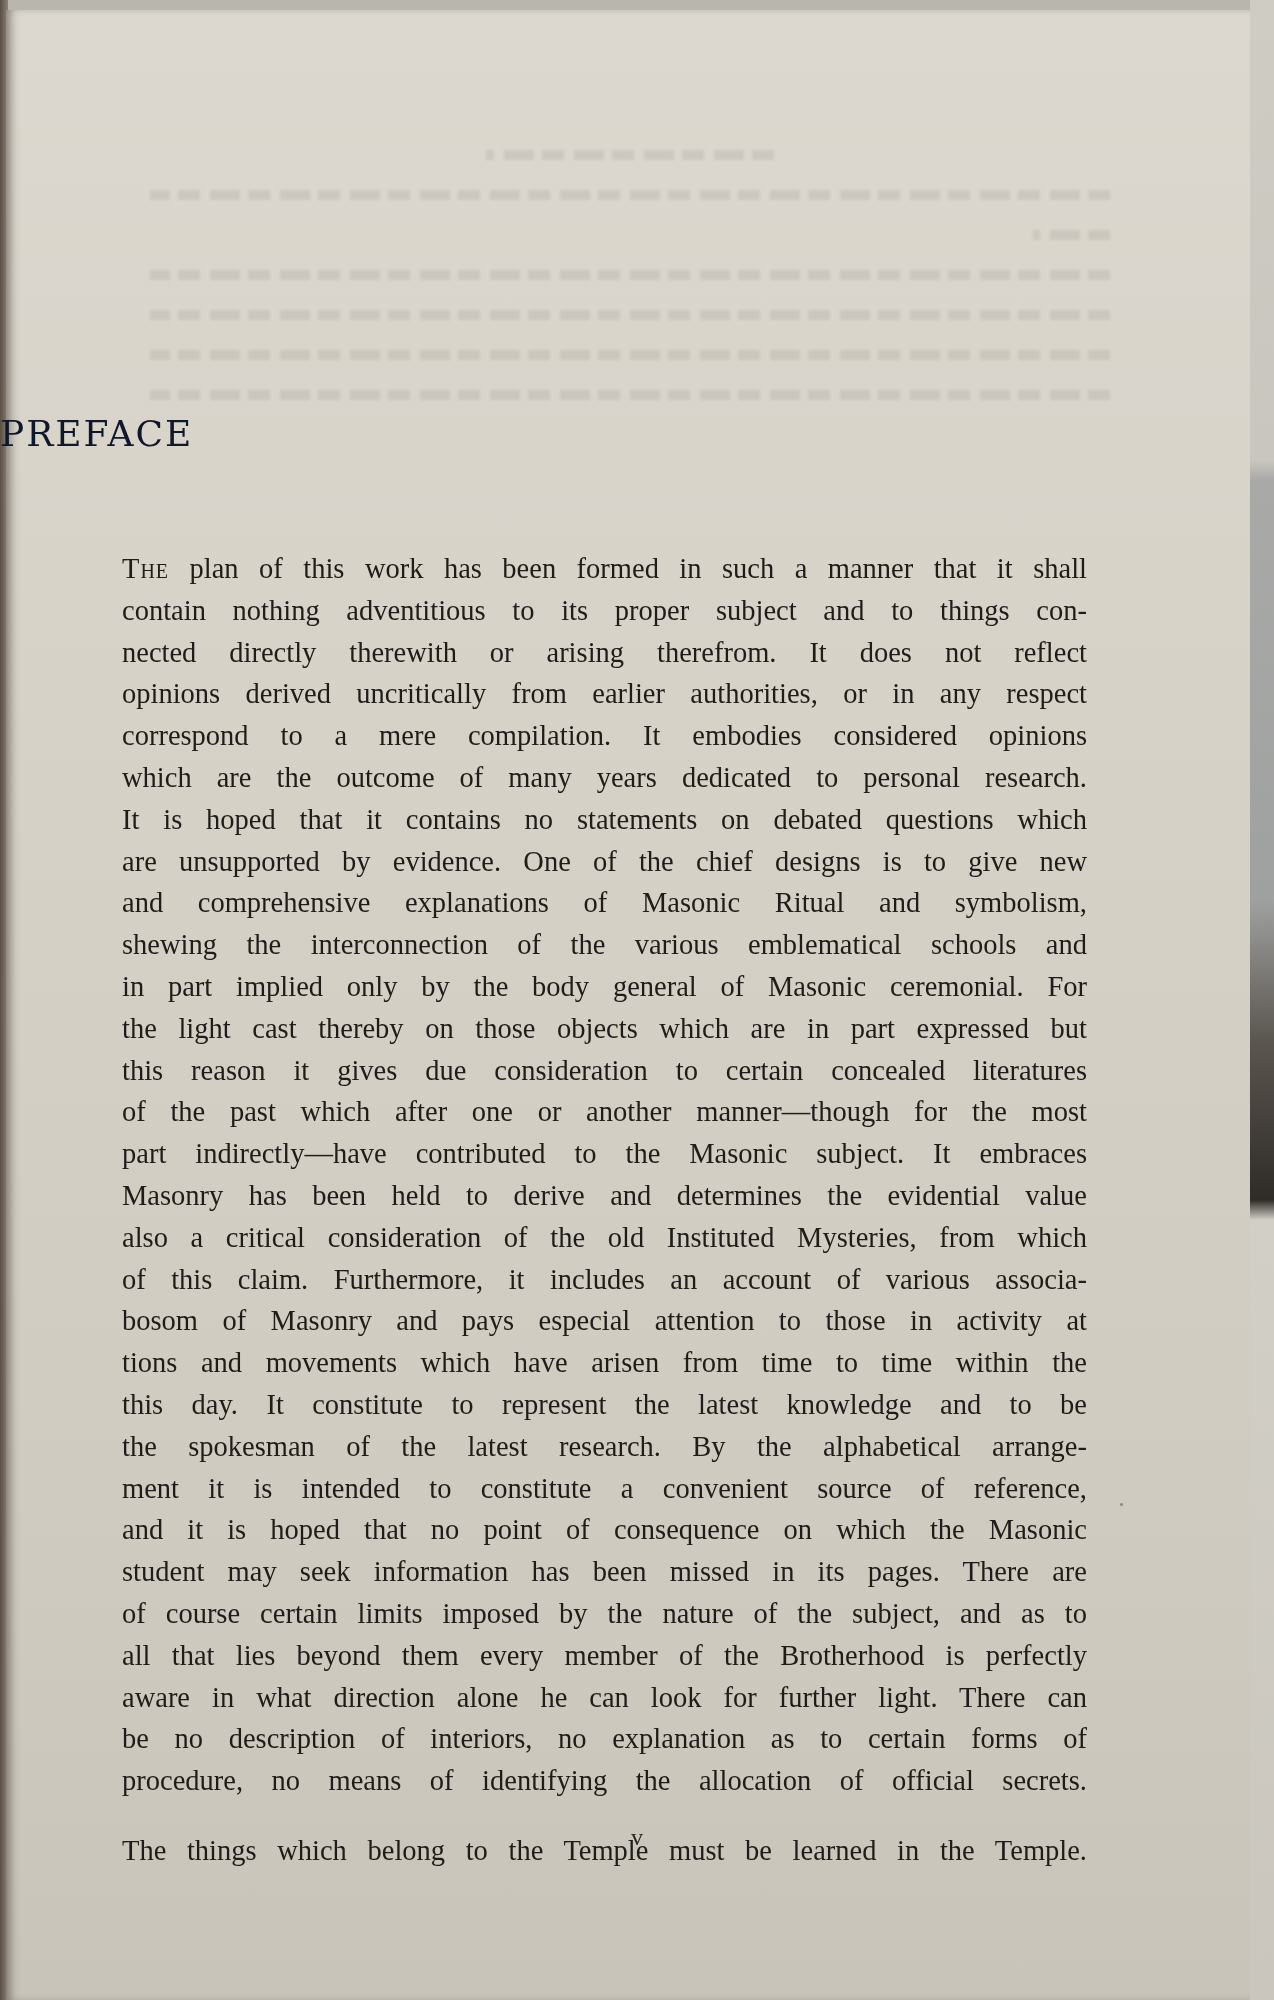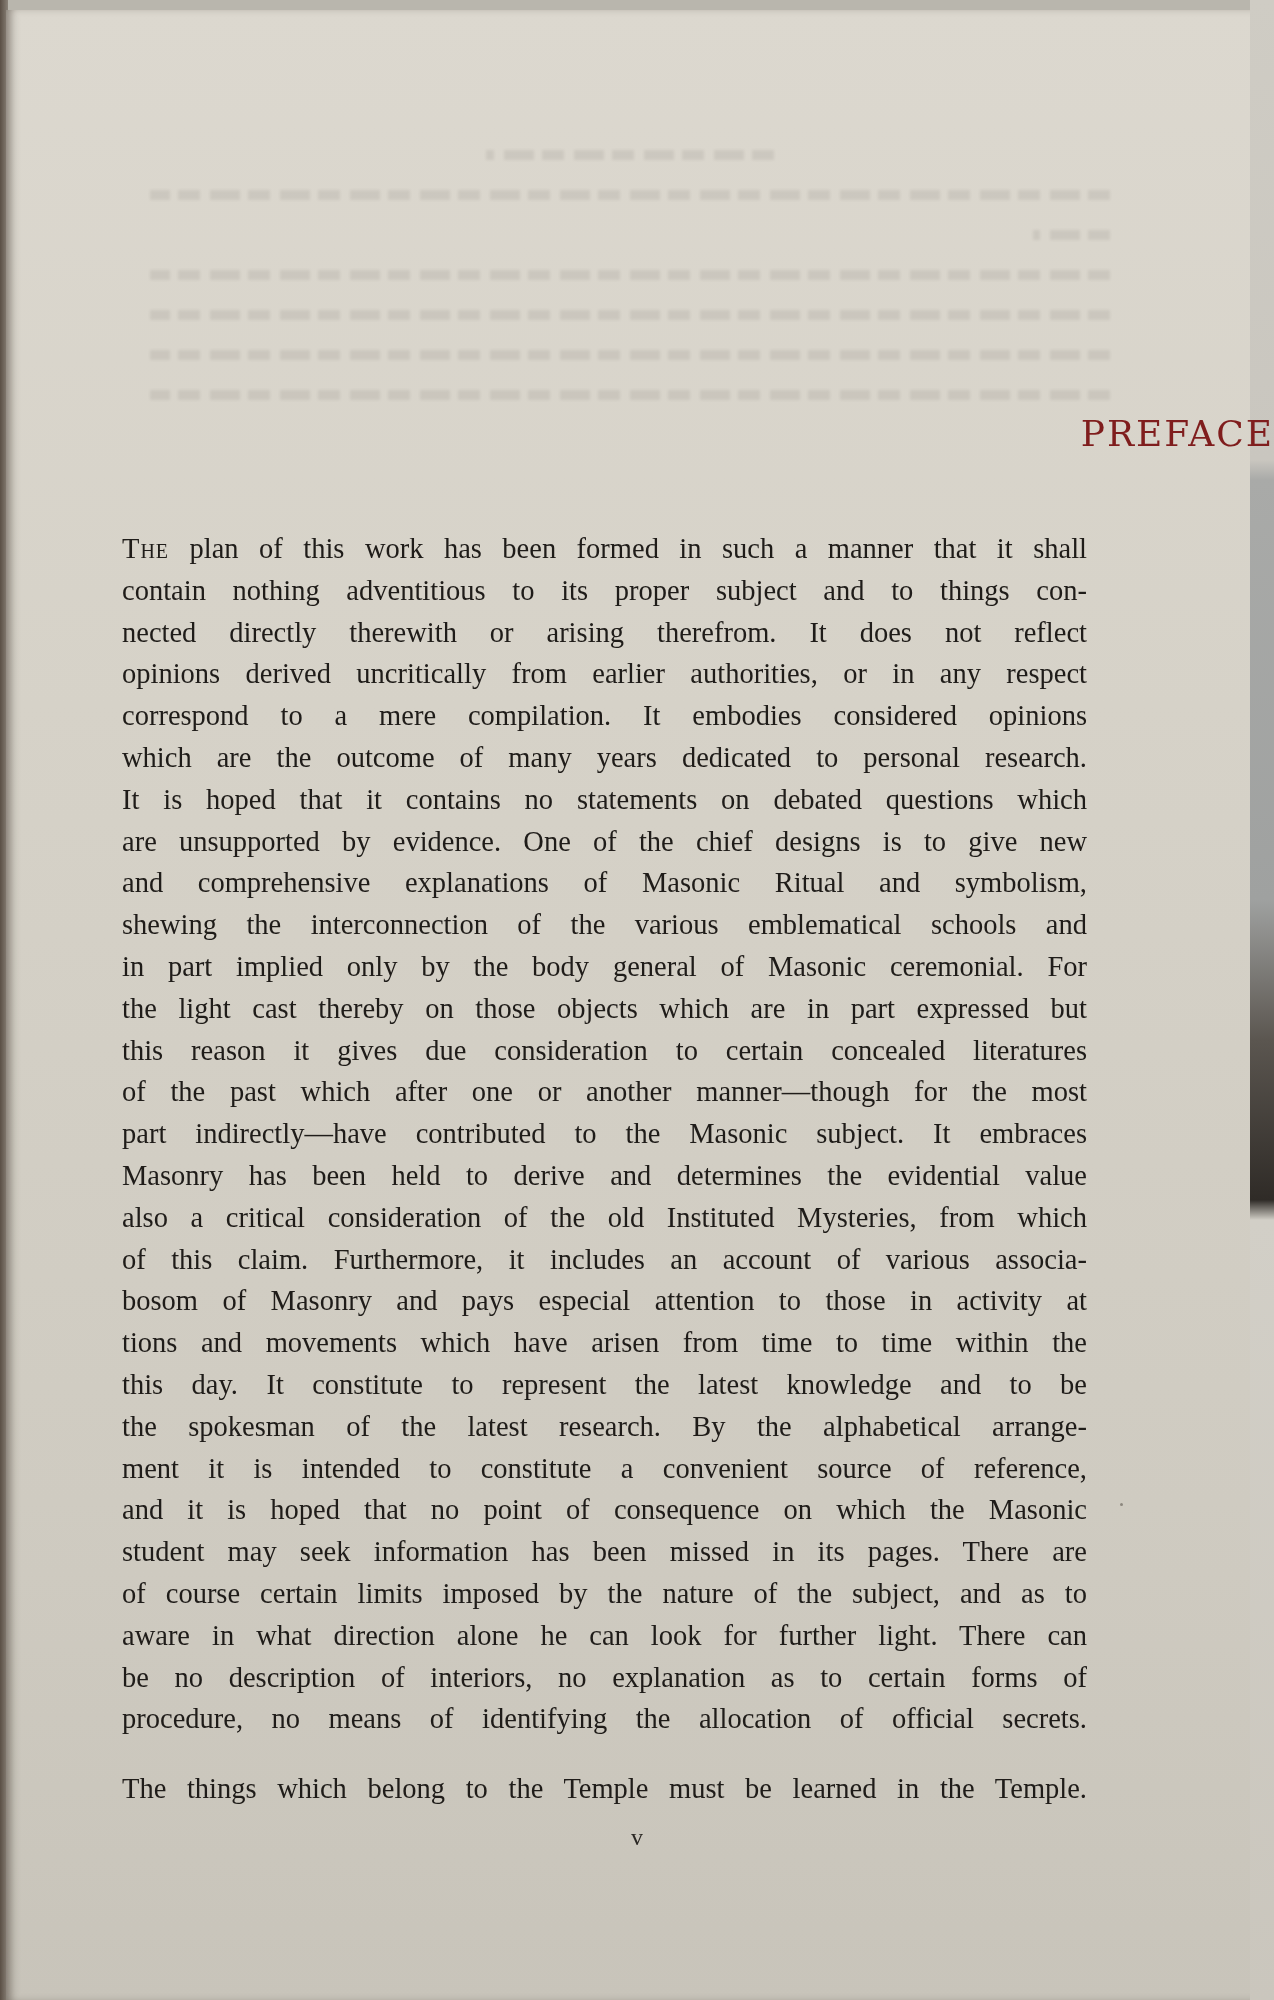--- a/index.html
+++ b/index.html
@@ -53,32 +53,32 @@
     .bleed .bl {
       height: 10px;
       margin: 0 0 30px 0;
       background: repeating-linear-gradient(90deg, #55504a 0 22px, transparent 22px 30px, #55504a 30px 60px, transparent 60px 70px);
     }
     .title {
       position: absolute;
       left: 0;
       width: 1274px;
       top: 413px;
-      text-align: right;
+      text-align: left;
       font-family: "DejaVu Serif", serif;
       font-size: 36px;
       letter-spacing: 2px;
-      color: #7f1d1d;
+      color: #0f172a;
       font-weight: normal;
       margin: 0;
     }
     .body-text {
       position: absolute;
       left: 122px;
-      top: 528px;
+      top: 548px;
       width: 965px;
       color: #1f1c19;
       font-family: "Liberation Serif", serif;
       font-size: 28.5px;
     }
     .line {
       display: block;
       height: 41.8px;
       line-height: 41.8px;
       white-space: nowrap;
@@ -153,20 +153,21 @@
   <span class="line">also a critical consideration of the old Instituted Mysteries, from which</span>
   <span class="line">of this claim.  Furthermore, it includes an account of various associa-</span>
   <span class="line">bosom of Masonry and pays especial attention to those in activity at</span>
   <span class="line">tions and movements which have arisen from time to time within the</span>
   <span class="line">this day.  It constitute to represent the latest knowledge and to be</span>
   <span class="line">the spokesman of the latest research.  By the alphabetical arrange-</span>
   <span class="line">ment it is intended to constitute a convenient source of reference,</span>
   <span class="line">and it is hoped that no point of consequence on which the Masonic</span>
   <span class="line">student may seek information has been missed in its pages.  There are</span>
   <span class="line">of course certain limits imposed by the nature of the subject, and as to</span>
+  <span class="line">all that lies beyond them every member of the Brotherhood is perfectly</span>
   <span class="line">aware in what direction alone he can look for further light.  There can</span>
   <span class="line">be no description of interiors, no explanation as to certain forms of</span>
   <span class="line">procedure, no means of identifying the allocation of official secrets.</span>
   <span class="line last">The things which belong to the Temple must be learned in the Temple.</span>
 </div>
 
 <div class="speck"></div>
 
 <div class="page-number">v</div>
 

